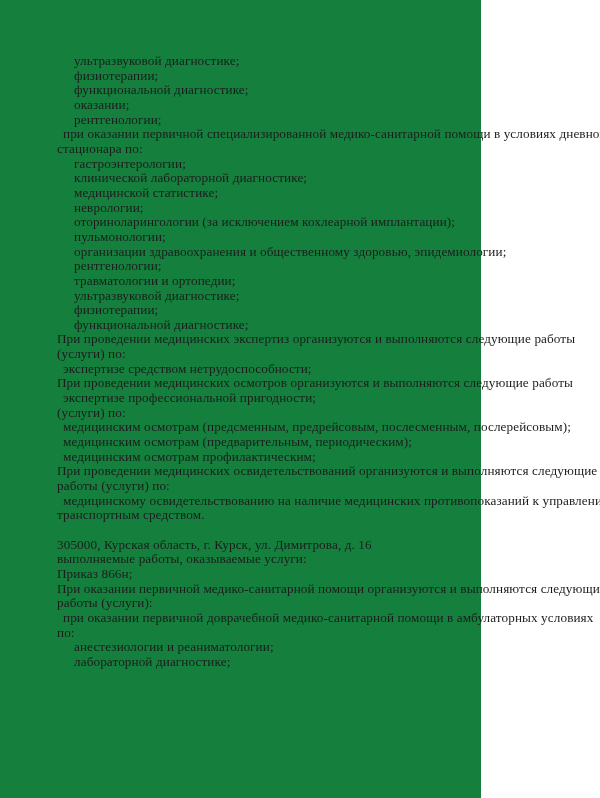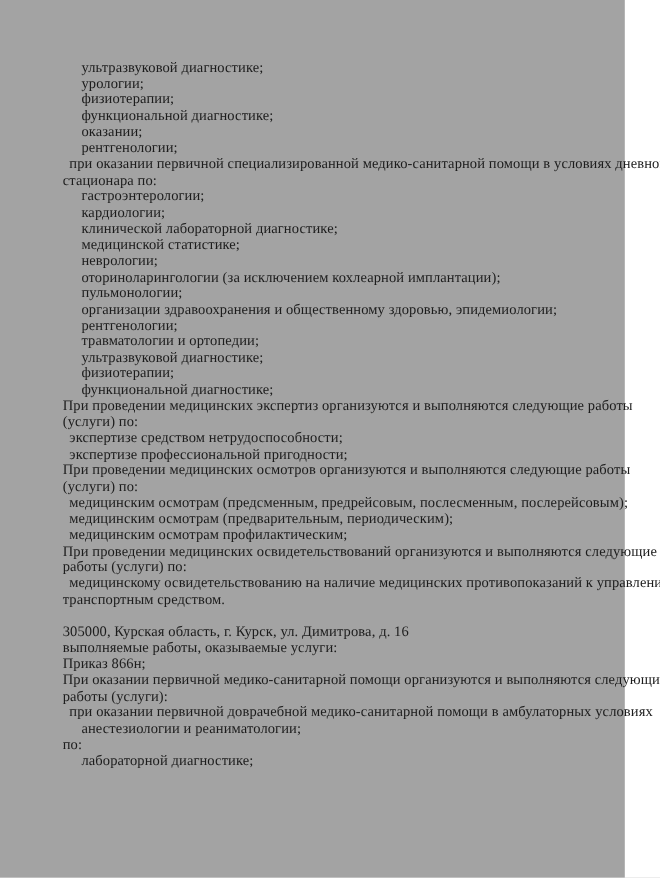--- a/index.html
+++ b/index.html
@@ -11,23 +11,23 @@
     height: 798px;
     background: #ffffff;
     position: relative;
     overflow: hidden;
     font-family: "Liberation Serif", "DejaVu Serif", serif;
   }
   .doc-page {
     position: absolute;
     left: 0;
     top: 0;
-    width: 568px;
+    width: 481px;
     height: 798px;
-    background: #a3a3a3;
+    background: #15803d;
   }
   .text-block {
     position: absolute;
     left: 57px;
     top: 54px;
     right: 8px;
     color: #1c1c1c;
     font-size: 13.2px;
     line-height: 14.66px;
     letter-spacing: 0.1px;
@@ -38,57 +38,55 @@
   }
   .line.indent-1 { padding-left: 6px; }
   .line.indent-2 { padding-left: 17px; }
 </style>
 </head>
 <body style="background: rgb(255, 255, 255);">
 
 <div class="doc-page">
   <div class="text-block" style="color: rgb(28, 28, 28);">
       <div class="line indent-2">ультразвуковой диагностике;</div>
-      <div class="line indent-2">урологии;</div>
       <div class="line indent-2">физиотерапии;</div>
       <div class="line indent-2">функциональной диагностике;</div>
       <div class="line indent-2">оказании;</div>
       <div class="line indent-2">рентгенологии;</div>
       <div class="line indent-1">при оказании первичной специализированной медико-санитарной помощи в условиях дневного</div>
       <div class="line indent-0">стационара по:</div>
       <div class="line indent-2">гастроэнтерологии;</div>
-      <div class="line indent-2">кардиологии;</div>
       <div class="line indent-2">клинической лабораторной диагностике;</div>
       <div class="line indent-2">медицинской статистике;</div>
       <div class="line indent-2">неврологии;</div>
       <div class="line indent-2">оториноларингологии (за исключением кохлеарной имплантации);</div>
       <div class="line indent-2">пульмонологии;</div>
       <div class="line indent-2">организации здравоохранения и общественному здоровью, эпидемиологии;</div>
       <div class="line indent-2">рентгенологии;</div>
       <div class="line indent-2">травматологии и ортопедии;</div>
       <div class="line indent-2">ультразвуковой диагностике;</div>
       <div class="line indent-2">физиотерапии;</div>
       <div class="line indent-2">функциональной диагностике;</div>
       <div class="line indent-0">При проведении медицинских экспертиз организуются и выполняются следующие работы</div>
       <div class="line indent-0">(услуги) по:</div>
       <div class="line indent-1">экспертизе средством нетрудоспособности;</div>
+      <div class="line indent-0">При проведении медицинских осмотров организуются и выполняются следующие работы</div>
       <div class="line indent-1">экспертизе профессиональной пригодности;</div>
-      <div class="line indent-0">При проведении медицинских осмотров организуются и выполняются следующие работы</div>
       <div class="line indent-0">(услуги) по:</div>
       <div class="line indent-1">медицинским осмотрам (предсменным, предрейсовым, послесменным, послерейсовым);</div>
       <div class="line indent-1">медицинским осмотрам (предварительным, периодическим);</div>
       <div class="line indent-1">медицинским осмотрам профилактическим;</div>
       <div class="line indent-0">При проведении медицинских освидетельствований организуются и выполняются следующие</div>
       <div class="line indent-0">работы (услуги) по:</div>
       <div class="line indent-1">медицинскому освидетельствованию на наличие медицинских противопоказаний к управлению</div>
       <div class="line indent-0">транспортным средством.</div>
       <div class="line indent-0"></div>
       <div class="line indent-0">305000, Курская область, г. Курск, ул. Димитрова, д. 16</div>
       <div class="line indent-0">выполняемые работы, оказываемые услуги:</div>
       <div class="line indent-0">Приказ 866н;</div>
       <div class="line indent-0">При оказании первичной медико-санитарной помощи организуются и выполняются следующие</div>
       <div class="line indent-0">работы (услуги):</div>
       <div class="line indent-1">при оказании первичной доврачебной медико-санитарной помощи в амбулаторных условиях</div>
+      <div class="line indent-0">по:</div>
       <div class="line indent-2">анестезиологии и реаниматологии;</div>
-      <div class="line indent-0">по:</div>
       <div class="line indent-2">лабораторной диагностике;</div>
     </div>
 </div>
 
 </body></html>

